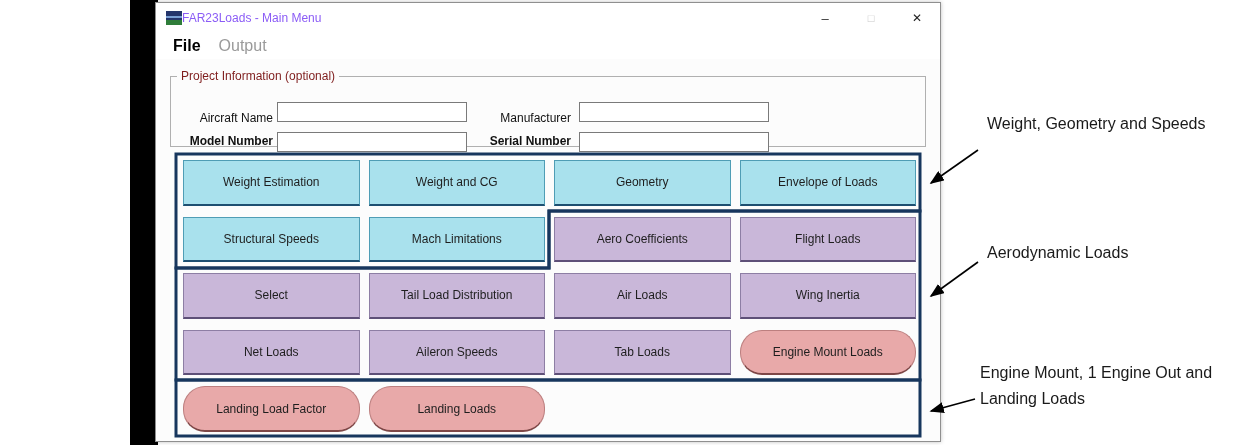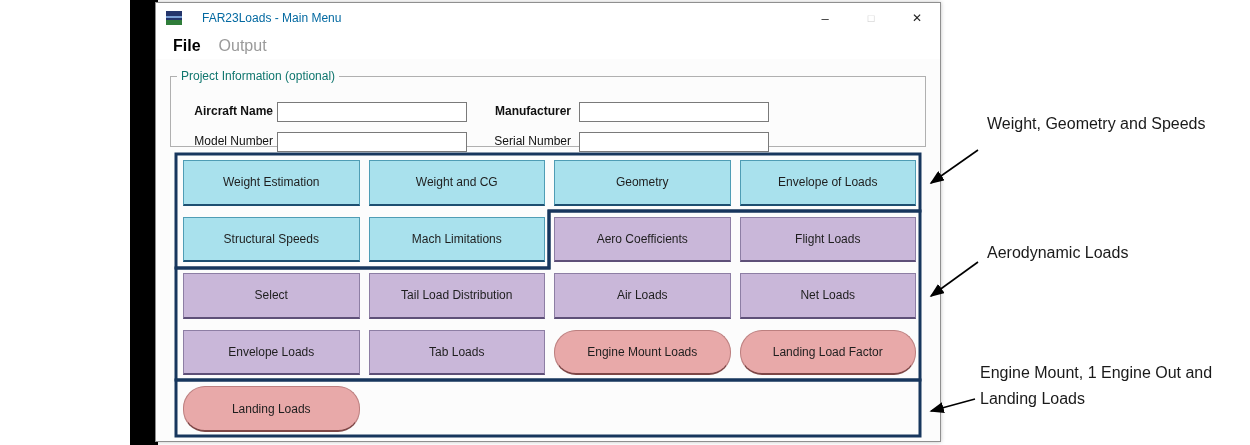--- a/index.html
+++ b/index.html
@@ -25,21 +25,21 @@
     border: 1px solid #8f8f8f;
     box-shadow: 0 0 4px rgba(0,0,0,.25);
   }
 
   
   .titlebar {
     position: absolute; left: 0; top: 0; width: 100%; height: 30px;
     background: #ffffff; display: flex; align-items: center;
   }
   .app-icon { margin-left: 10px; width: 16px; height: 14px; flex: 0 0 auto; }
-  .window-title { margin-left: 20px; font-size: 12px; color: #0369a1; }
+  .window-title { margin-left: 0; font-size: 12px; color: #8b5cf6; }
   .win-controls {
     position: absolute; right: 0; top: 0; height: 30px; display: flex;
   }
   .win-btn {
     width: 46px; height: 30px; display: flex; align-items: center; justify-content: center;
     font-size: 13px; color: #333; cursor: default;
   }
   .win-btn.maximize { color: #c9c9c9; font-size: 11px; }
   .win-btn.close { font-size: 12px; color: #222; }
 
@@ -51,31 +51,31 @@
   .menu-item { font-size: 16px; padding: 4px 9px; }
   .menu-item.file { margin-left: 8px; color: #000; font-weight: 600; }
   .menu-item.output { color: #9a9a9a; }
 
   
   .project-info {
     position: absolute; left: 14px; top: 66px; width: 756px; height: 78px;
     border: 1px solid #b0b0b0; background: transparent;
   }
   .project-info legend {
-    margin-left: 6px; padding: 0 4px; font-size: 12px; color: #0f766e;
+    margin-left: 6px; padding: 0 4px; font-size: 12px; color: #7f1d1d;
   }
   .pi-label {
     position: absolute; font-size: 12px; color: #111; text-align: right; width: 94px;
   }
   .pi-input {
     position: absolute; width: 190px; height: 20px;
     border: 1px solid #7a7a7a; background: #ffffff;
     font-family: "Liberation Sans", sans-serif; font-size: 12px; padding: 0 4px;
   }
-  .r1 { top: 21px; font-weight: bold; } .r2 { top: 51px; }
+  .r1 { top: 28px; } .r2 { top: 51px; font-weight: bold; }
   .ri1 { top: 19px; } .ri2 { top: 49px; }
   .c1l { left: 8px; } .c1i { left: 106px; }
   .c2l { left: 300px; width: 100px; } .c2i { left: 408px; }
 
   
   .btn-grid {
     position: absolute; left: 21px; top: 151px; width: 745px; height: 284px;
     display: grid;
     grid-template-columns: repeat(4, 1fr);
     grid-template-rows: repeat(5, 1fr);
@@ -152,22 +152,23 @@
     <button class="btn g-weights">Weight and CG</button>
     <button class="btn g-weights">Geometry</button>
     <button class="btn g-weights">Envelope of Loads</button>
     <button class="btn g-weights">Structural Speeds</button>
     <button class="btn g-weights">Mach Limitations</button>
     <button class="btn g-aero">Aero Coefficients</button>
     <button class="btn g-aero">Flight Loads</button>
     <button class="btn g-aero">Select</button>
     <button class="btn g-aero">Tail Load Distribution</button>
     <button class="btn g-aero">Air Loads</button>
+    <button class="btn g-aero">Wing Inertia</button>
     <button class="btn g-aero">Net Loads</button>
-    <button class="btn g-aero">Envelope Loads</button>
+    <button class="btn g-aero">Aileron Speeds</button>
     <button class="btn g-aero">Tab Loads</button>
     <button class="btn g-landing">Engine Mount Loads</button>
     <button class="btn g-landing">Landing Load Factor</button>
     <button class="btn g-landing">Landing Loads</button>
   </div>
 
 </div>
 
 <svg class="overlay" viewBox="0 0 1250 445" xmlns="http://www.w3.org/2000/svg">
   <defs>

